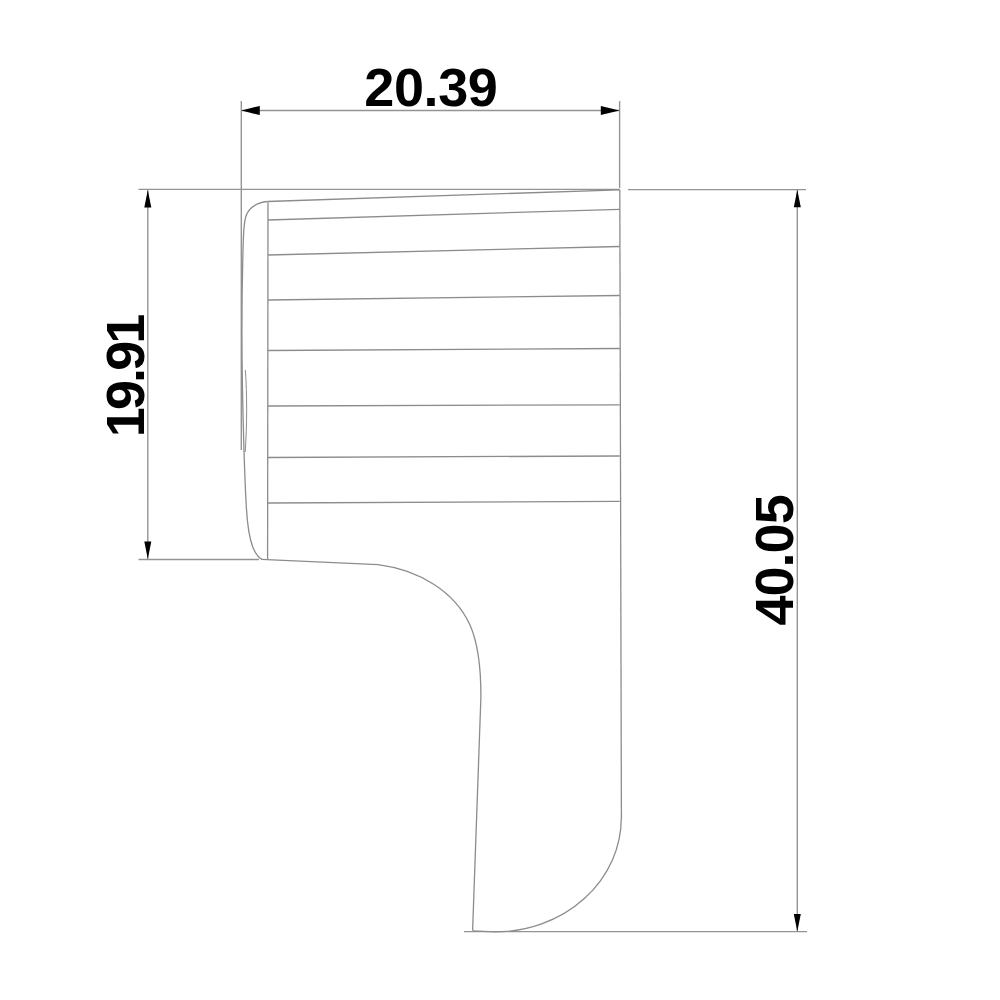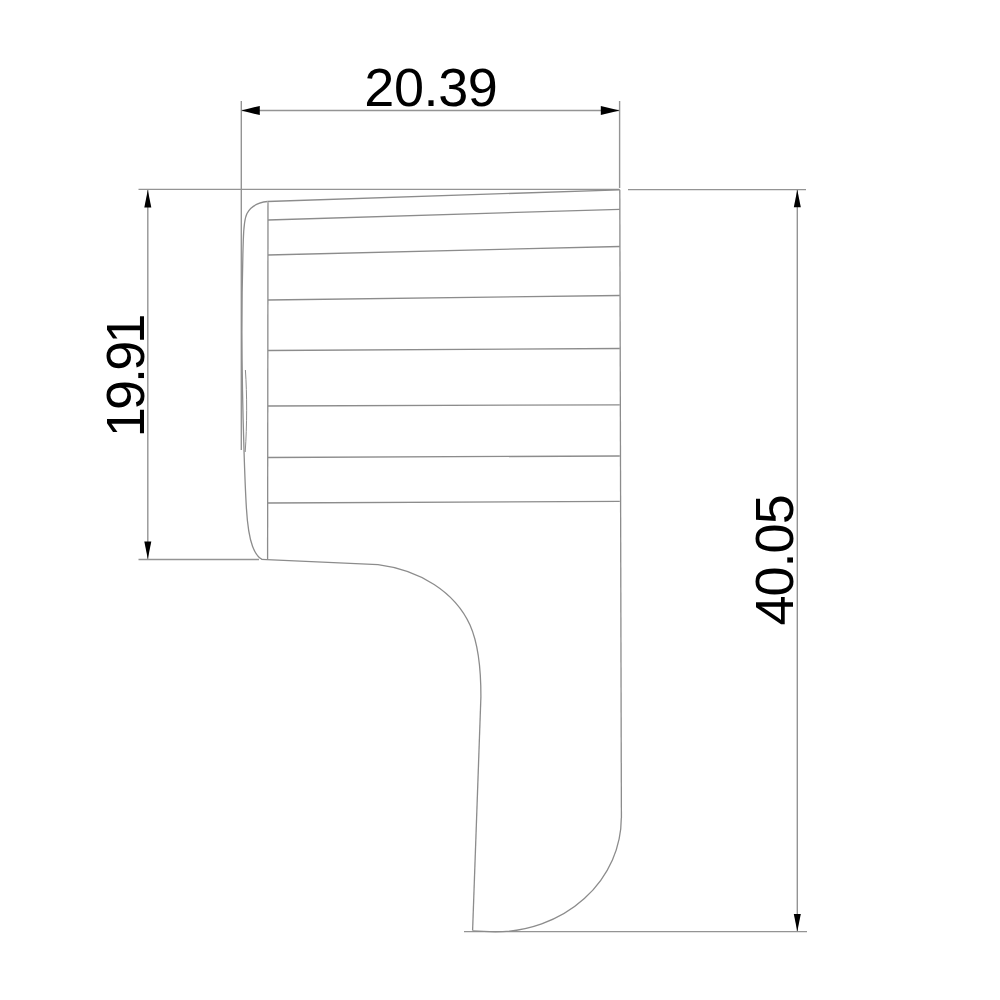--- a/index.html
+++ b/index.html
@@ -1,16 +1,16 @@
 <!DOCTYPE html>
 <html><head>
 <meta charset="utf-8">
 <style>
   html,body{margin:0;padding:0;background:#ffffff;}
-  .wrap{width:1000px;height:1000px;position:relative;background:#ffffff;}
+  .wrap{width:1000px;height:1000px;position:relative;background:#ffffff;font-weight:bold;}
   svg{position:absolute;left:0;top:0;}
   text{font-family:"Liberation Sans",sans-serif;fill:#000000;}
 </style>
 </head>
 <body>
 <div class="wrap">
 <svg width="1000" height="1000" viewBox="0 0 1000 1000">
 
   <rect x="0" y="0" width="1000" height="1000" fill="#ffffff"></rect>
 

